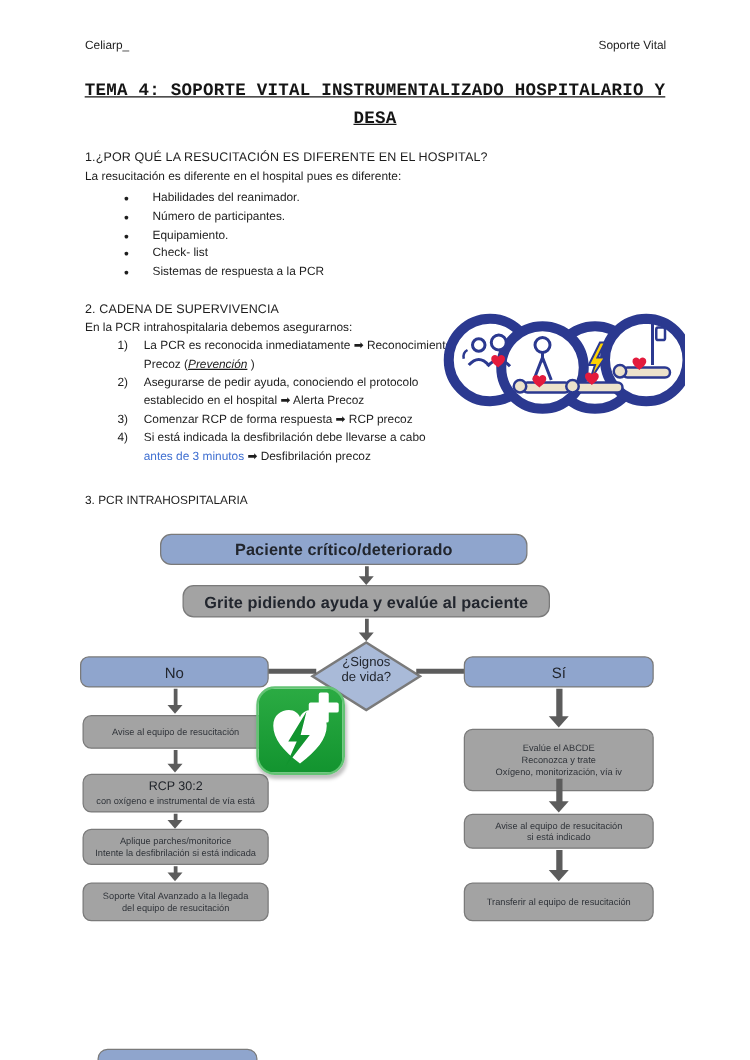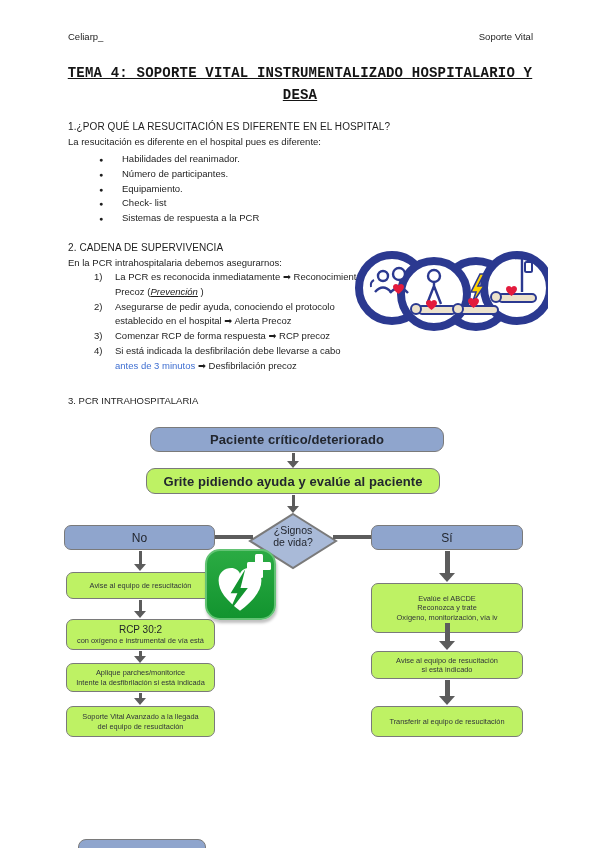--- a/index.html
+++ b/index.html
@@ -22,21 +22,21 @@
   ol.num{list-style:none;margin:0;padding:0;}
   ol.num li{position:relative;padding-left:47px;width:250px;line-height:14.8px;margin-top:0;}
   ol.num li .n{position:absolute;left:26px;}
   .em-u{font-style:italic;text-decoration:underline;}
   .blue{color:#3f6fd1;}
   
   .fc-box{position:absolute;box-sizing:border-box;border:1.5px solid #7a7a7a;border-radius:9px;
           display:flex;flex-direction:column;align-items:center;justify-content:center;
           text-align:center;color:#22262e;}
   .slate{background:#8fa5cd;}
-  .cyan{background:#bef264;}
+  .cyan{background:#a3a3a3;}
   .big{font-size:13px;font-weight:600;letter-spacing:.1px;}
   .mid{font-size:12px;font-weight:500;}
   .sml{font-size:7.4px;line-height:9.5px;color:#30343a;}
   .sml .b1{font-size:10px;font-weight:normal;line-height:12px;color:#1e2228;}
   .hline{position:absolute;height:3.5px;background:#5c5c5c;}
   .varrow{position:absolute;width:12px;}
   .varrow .stem{position:absolute;left:4.5px;top:0;width:3px;height:calc(100% - 6px);background:#5c5c5c;}
   .varrow .head{position:absolute;bottom:0;left:0;width:0;height:0;
                 border-left:6px solid transparent;border-right:6px solid transparent;
                 border-top:7px solid #5c5c5c;}
@@ -150,21 +150,21 @@
       <rect x="144" y="56" width="38" height="8" rx="4" fill="#ece2cb" stroke="#2b3990" stroke-width="2"></rect>
       <circle cx="142" cy="59" r="5" fill="#ece2cb" stroke="#2b3990" stroke-width="2"></circle>
       <g transform="translate(152,48)">
           <path d="M0 3 C0 1 1.5 0 3 0 C4.2 0 5.2 .8 5.5 1.6 C5.8 .8 6.8 0 8 0 C9.5 0 11 1 11 3 C11 5.5 8.5 7.5 5.5 10 C2.5 7.5 0 5.5 0 3 Z" fill="#e31b3d"></path>
         </g>
     </g>
   </svg>
 
   <div class="abs sec h" style="left:68px;top:393px;">3. PCR INTRAHOSPITALARIA</div>
 
-  <div class="fc-box slate big" style="left:150px;top:427px;width:294px;height:25px;">Paciente crítico/deteriorado</div>
+  <div class="fc-box slate big" style="left:128px;top:427px;width:294px;height:25px;">Paciente crítico/deteriorado</div>
 
   <div class="varrow" style="left:287px;top:452.5px;height:15px;">
       <i class="stem"></i>
       <i class="head"></i>
     </div>
 
   <div class="fc-box cyan big" style="left:146px;top:468px;width:294px;height:26px;">Grite pidiendo ayuda y evalúe al paciente</div>
 
   <div class="varrow" style="left:287px;top:495px;height:18px;">
       <i class="stem"></i>

